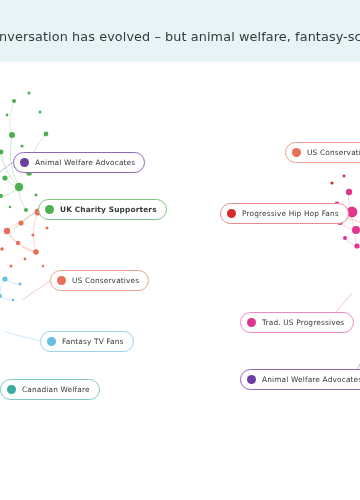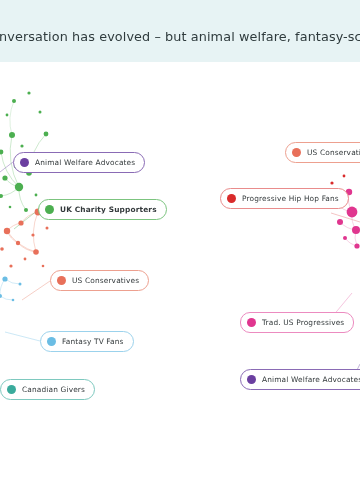--- a/index.html
+++ b/index.html
@@ -192,31 +192,31 @@
       <div class="pill" style="left: 50px; top: 270px; border-color: rgb(237, 160, 143);">
         <span class="dot" style="background: rgb(232, 112, 90);"></span>
         <span class="pill-label">US Conservatives</span>
       </div>
       <div class="pill" style="left: 40px; top: 331px; border-color: rgb(155, 210, 236); justify-content: space-between;">
         <span class="dot" style="background: rgb(107, 189, 228);"></span>
         <span class="pill-label">Fantasy TV Fans</span>
       </div>
       <div class="pill" style="left: 0px; top: 379px; border-color: rgb(126, 201, 191);">
         <span class="dot" style="background: rgb(58, 171, 156);"></span>
-        <span class="pill-label">Canadian Givers</span>
+        <span class="pill-label">Canadian Welfare</span>
       </div>
       <div class="pill" style="left: 285px; top: 142px; border-color: rgb(237, 160, 143);">
         <span class="dot" style="background: rgb(232, 112, 90);"></span>
         <span class="pill-label">US Conservatives</span>
       </div>
-      <div class="pill" style="left: 220px; top: 188px; border-color: rgb(233, 140, 140);">
+      <div class="pill" style="left: 220px; top: 203px; border-color: rgb(233, 140, 140);">
         <span class="dot" style="background: rgb(217, 43, 43);"></span>
         <span class="pill-label">Progressive Hip Hop Fans</span>
       </div>
-      <div class="pill" style="left: 240px; top: 312px; border-color: rgb(236, 139, 192); border-radius: 10px;">
+      <div class="pill" style="left: 240px; top: 312px; border-color: rgb(236, 139, 192);">
         <span class="dot" style="background: rgb(224, 54, 143);"></span>
         <span class="pill-label">Trad. US Progressives</span>
       </div>
       <div class="pill" style="left: 240px; top: 369px; border-color: rgb(138, 107, 181);">
         <span class="dot" style="background: rgb(107, 63, 160);"></span>
         <span class="pill-label">Animal Welfare Advocates</span>
       </div>
     </div>
 
 </div>

